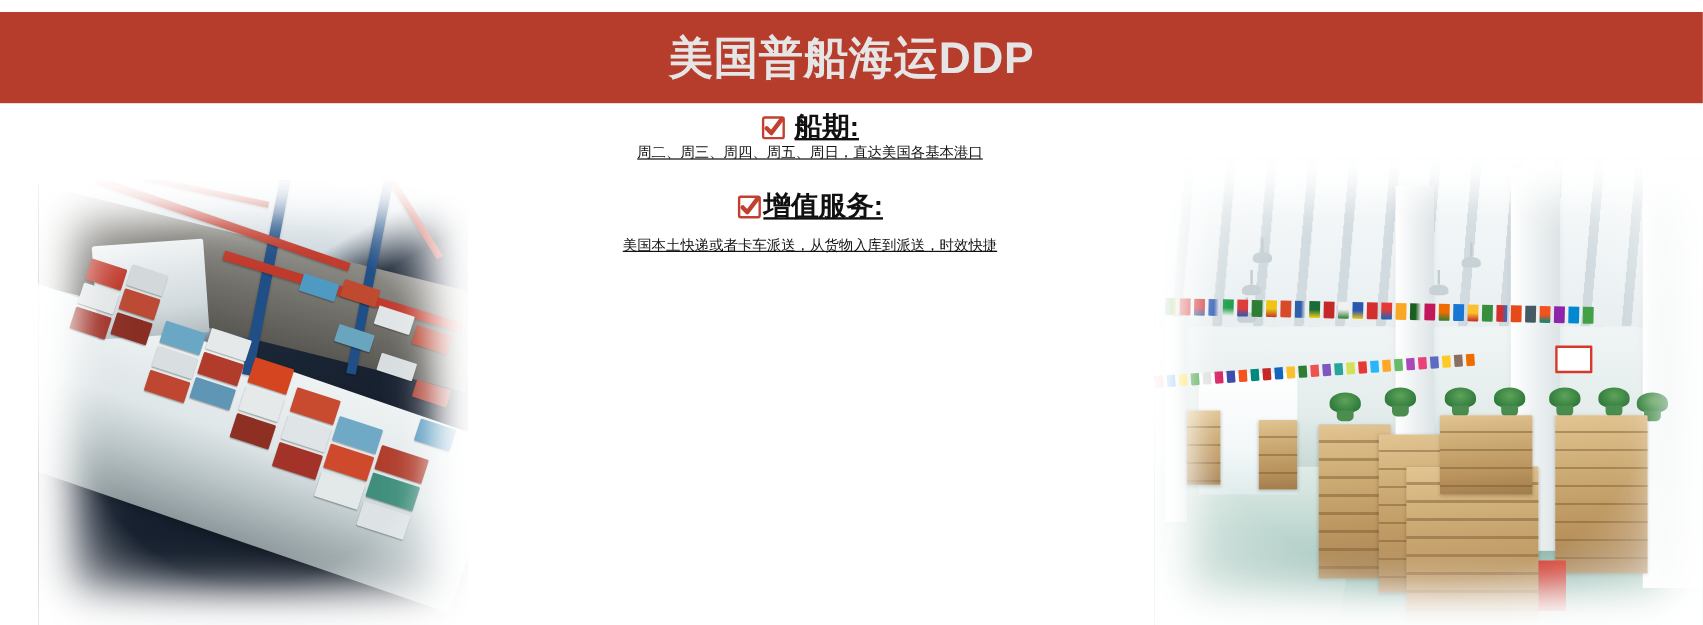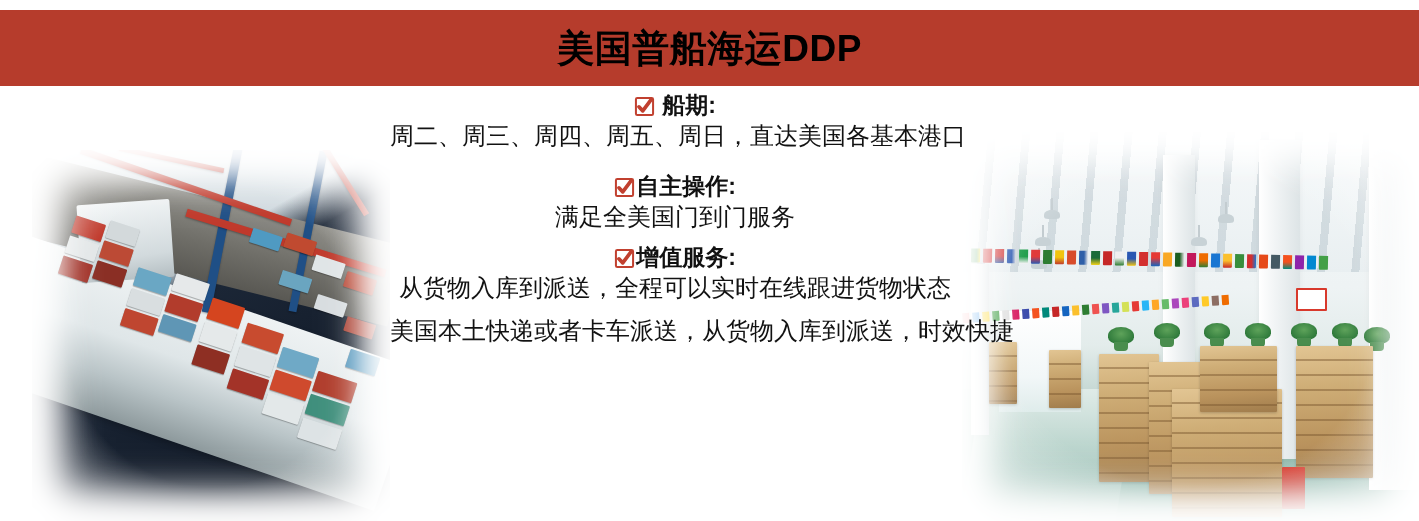--- a/index.html
+++ b/index.html
@@ -21,21 +21,21 @@
     left: 0;
     top: 10px;
     width: 1419px;
     height: 76px;
     background: #b63c2c;
     display: flex;
     align-items: center;
     justify-content: center;
   }
   .banner-title {
-    color: #000000;
+    color: #e5e5e5;
     font-size: 37px;
     font-weight: bold;
     letter-spacing: 0.5px;
     line-height: 1;
     white-space: nowrap;
   }
 
   
   .photo {
     position: absolute;
@@ -246,27 +246,29 @@
     justify-content: center;
     gap: 7px;
     line-height: 1.18;
   }
   .feature-head.tight { gap: 1px; }
   .feature-title {
     font-size: 23px;
     font-weight: bold;
     color: #111111;
     white-space: nowrap;
+    text-decoration: underline;
   }
   .feature-desc {
-    font-size: 24px;
+    font-size: 12px;
     color: #121212;
     line-height: 1.3;
     margin-top: 1px;
     white-space: nowrap;
+    text-decoration: underline;
   }
   .check-icon {
     display: inline-block;
     width: 21px;
     height: 21px;
     flex: 0 0 auto;
     position: relative;
     top: 1px;
   }
   .check-icon svg { display: block; }
@@ -462,43 +464,30 @@
       </span>
       <span class="feature-title">船期:</span>
     </div>
     <div class="feature-desc">周二、周三、周四、周五、周日，直达美国各基本港口</div>
   </div>
 
   <div class="feature">
   </div>
 
 
-  <div class="feature">
-    <div class="feature-head tight">
-      <span class="check-icon">
-        <svg width="21" height="21" viewBox="0 0 24 24" aria-hidden="true">
-          <rect x="2.2" y="2.2" width="19.6" height="19.6" rx="1.6" fill="none" stroke="#c1402f" stroke-width="2.3"></rect>
-          <path d="M5.6 12.4 L10 17 L19.6 4.2" fill="none" stroke="#c1402f" stroke-width="4.2" stroke-linecap="round" stroke-linejoin="round"></path>
-        </svg>
-      </span>
-      <span class="feature-title">自主操作:</span>
-    </div>
-    <div class="feature-desc">满足全美国门到门服务</div>
-  </div>
 
   <div class="feature">
     <div class="feature-head tight">
       <span class="check-icon">
         <svg width="21" height="21" viewBox="0 0 24 24" aria-hidden="true">
           <rect x="2.2" y="2.2" width="19.6" height="19.6" rx="1.6" fill="none" stroke="#c1402f" stroke-width="2.3"></rect>
           <path d="M5.6 12.4 L10 17 L19.6 4.2" fill="none" stroke="#c1402f" stroke-width="4.2" stroke-linecap="round" stroke-linejoin="round"></path>
         </svg>
       </span>
       <span class="feature-title">增值服务:</span>
     </div>
-    <div class="feature-desc">从货物入库到派送，全程可以实时在线跟进货物状态</div>
   </div>
 
   <div class="feature">
     <div class="feature-desc">美国本土快递或者卡车派送，从货物入库到派送，时效快捷</div>
   </div>
 
 </div>
 
 </body></html>

